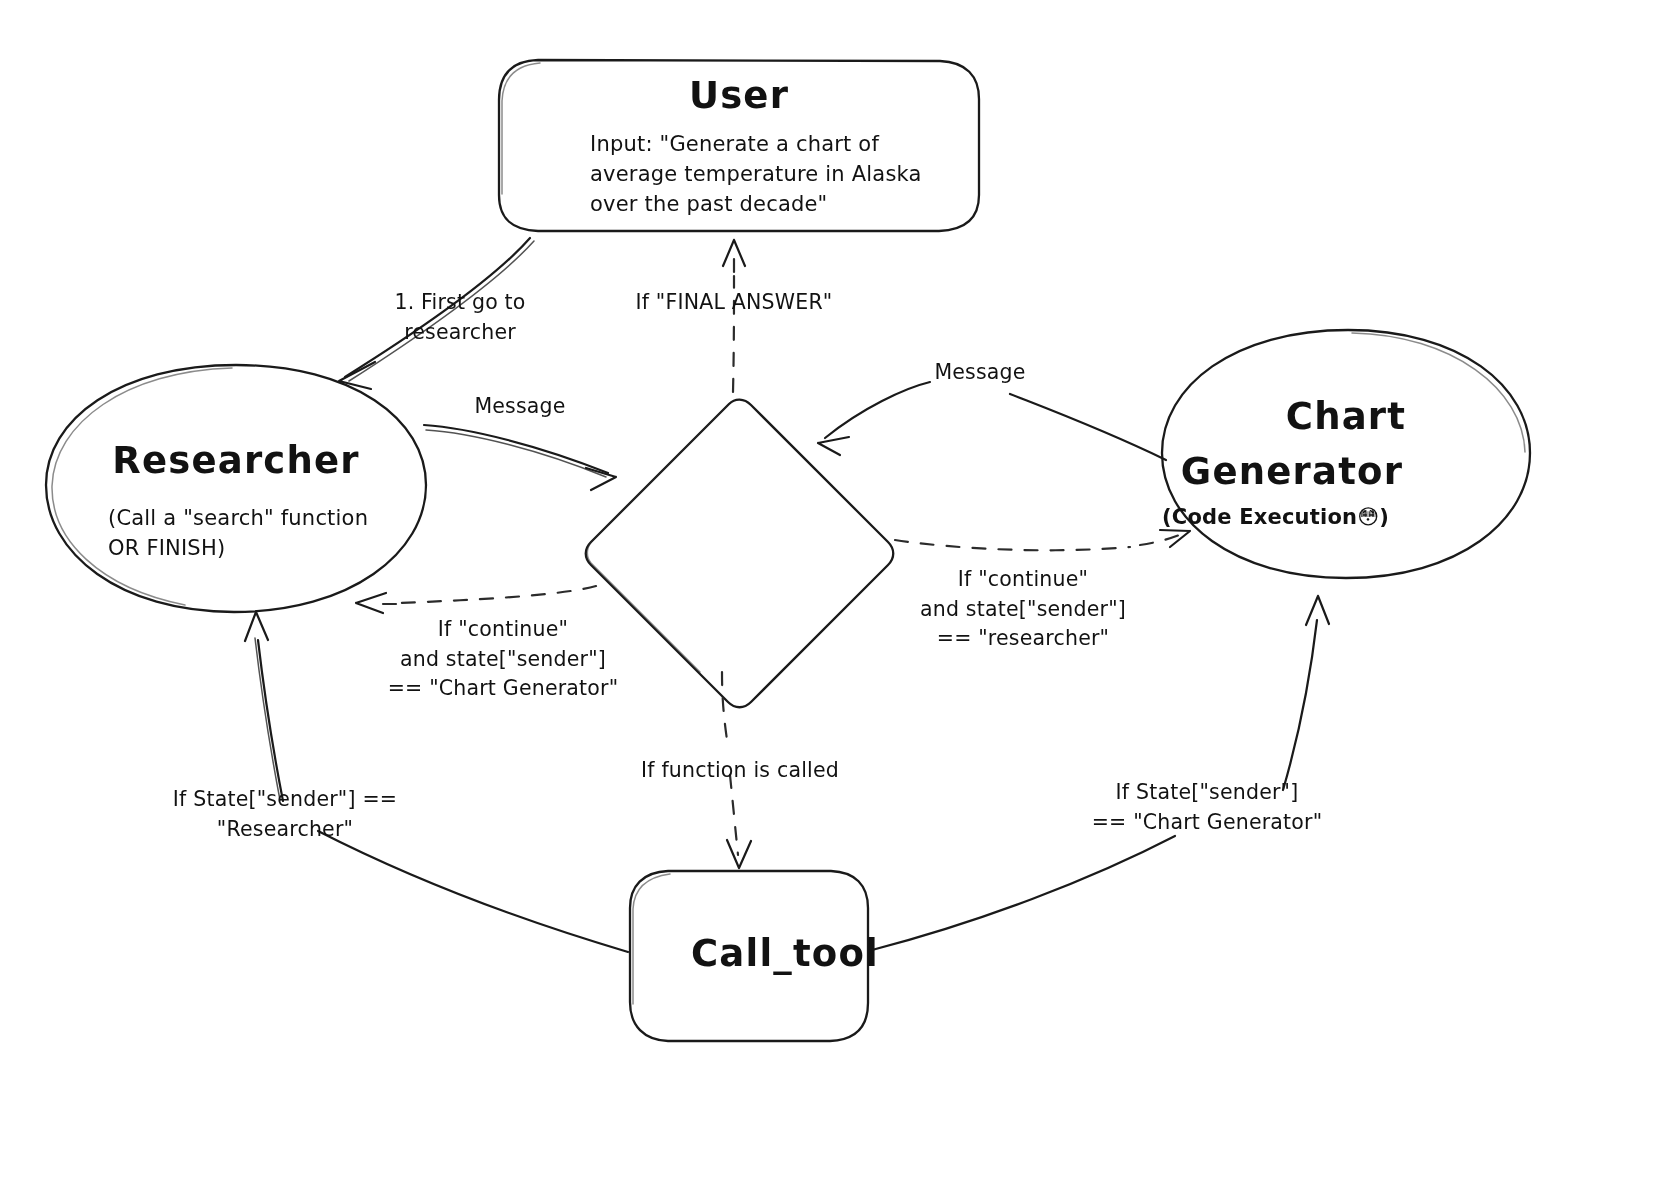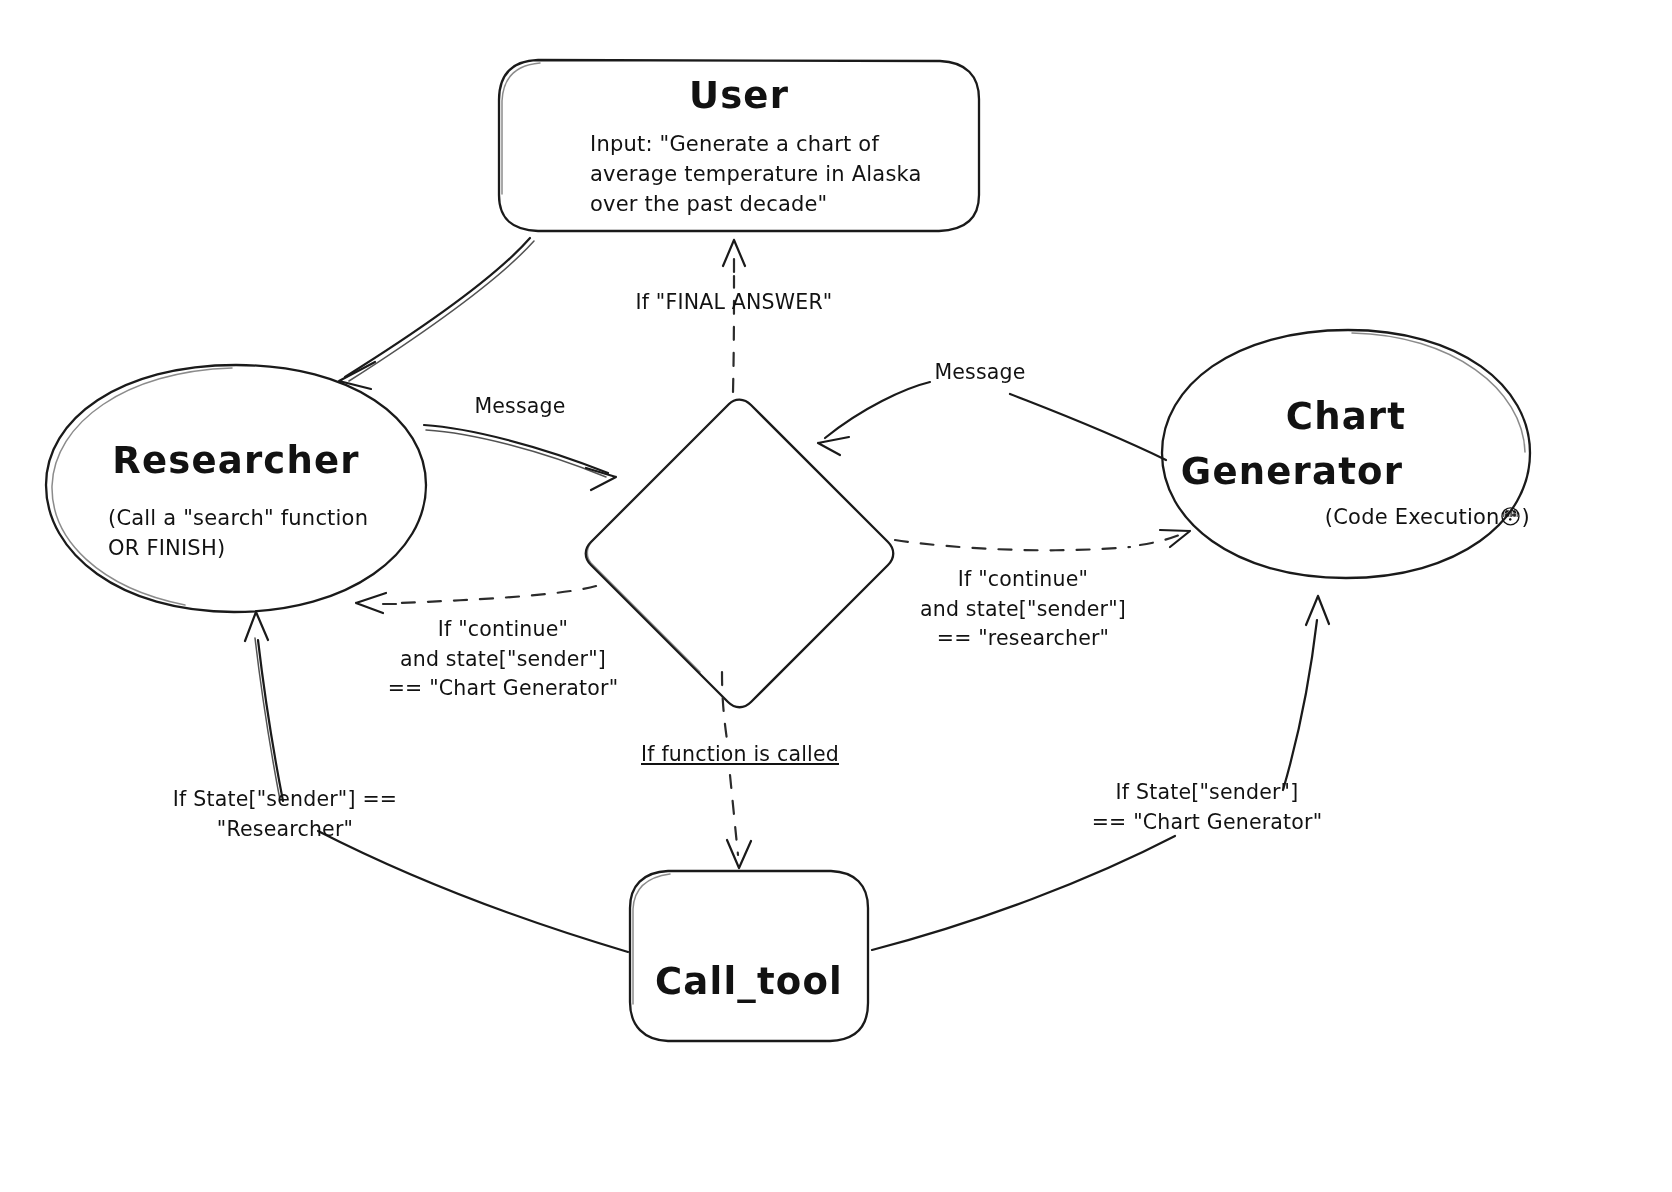--- a/index.html
+++ b/index.html
@@ -91,21 +91,22 @@
     font-weight: 400;
     line-height: 1.42;
   }
   .edge-lbl {
     font-size: 20.5px;
     font-weight: 400;
     text-align: center;
     line-height: 1.45;
   }
   .center {
-    text-align: right;
+    text-align: left;
+    font-weight: bold;
   }
 </style>
 </head>
 <body>
 
 <div id="canvas">
 
   <svg id="diagram" viewBox="0 0 1672 1192">
 
     <g>
@@ -202,38 +203,40 @@
 
   <div class="lbl node-title" style="left:46px; top:437px; width:380px;">Researcher</div>
   <div class="lbl node-sub" style="left:108px; top:504px; width:320px;">(Call a "search" function
 OR FINISH)</div>
 
 
   <div class="lbl node-title" style="left:1162px; top:393px; width:368px;">Chart</div>
   <div class="lbl node-title" style="left:1108px; top:448px; width:368px;">Generator</div>
   <div class="lbl node-sub center" style="left:1162px; top:503px; width:368px;">(Code Execution😳)</div>
 
-  <div class="lbl node-title" style="left:630px; top:930px; width:238px;margin-top:28px;">Call_tool</div>
-
+  <div class="lbl node-title" style="left:666px; top:930px; width:238px;">Call_tool</div>
+
+  <div class="lbl edge-lbl" style="left:330px; top:288px; width:260px;">1. First go to
+researcher</div>
 
   <div class="lbl edge-lbl" style="left:460px; top:392px; width:120px;">Message</div>
 
   <div class="lbl edge-lbl" style="left:920px; top:358px; width:120px;">Message</div>
 
   <div class="lbl edge-lbl" style="left:604px; top:288px; width:260px;">If "FINAL ANSWER"</div>
 
   <div class="lbl edge-lbl" style="left:378px; top:615px; width:250px;">If "continue"
 and state["sender"]
 == "Chart Generator"</div>
 
   <div class="lbl edge-lbl" style="left:898px; top:565px; width:250px;">If "continue"
 and state["sender"]
 == "researcher"</div>
 
-  <div class="lbl edge-lbl" style="left:610px; top:740px; width:260px;text-decoration:underline;">If function is called</div>
+  <div class="lbl edge-lbl" style="left:610px; top:756px; width:260px;">If function is called</div>
 
   <div class="lbl edge-lbl" style="left:145px; top:785px; width:280px;">If State["sender"] ==
 "Researcher"</div>
 
   <div class="lbl edge-lbl" style="left:1062px; top:778px; width:290px;">If State["sender"]
 == "Chart Generator"</div>
 
 </div>
 
 </body></html>

